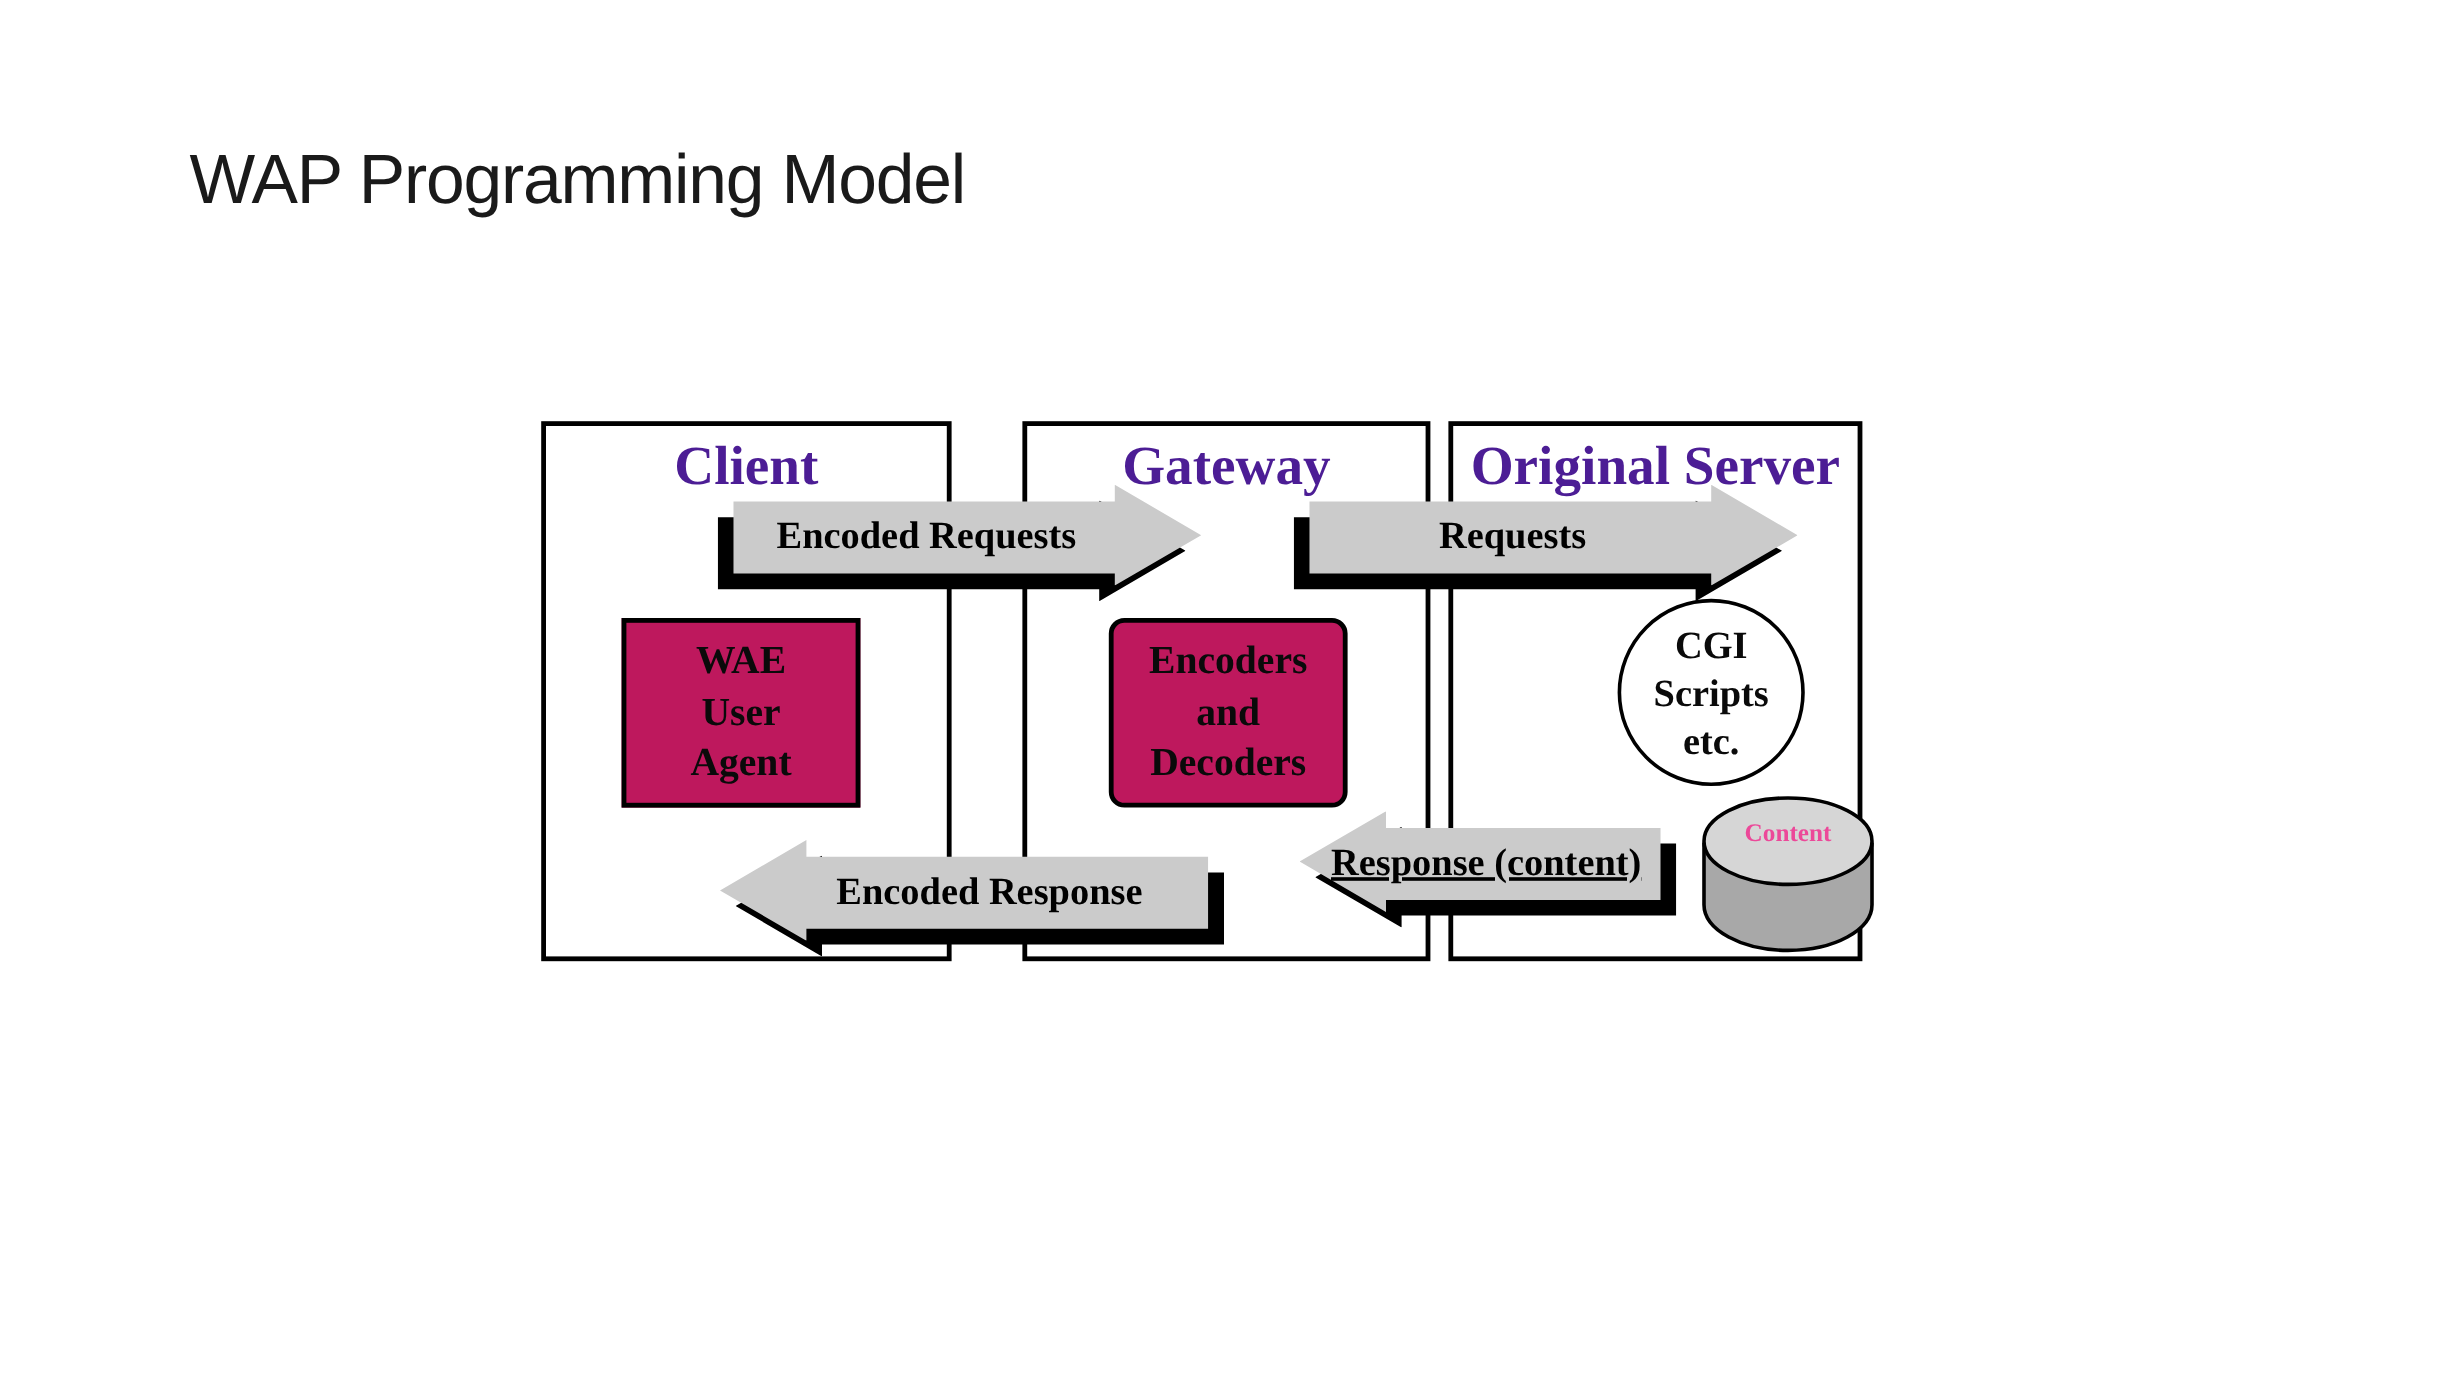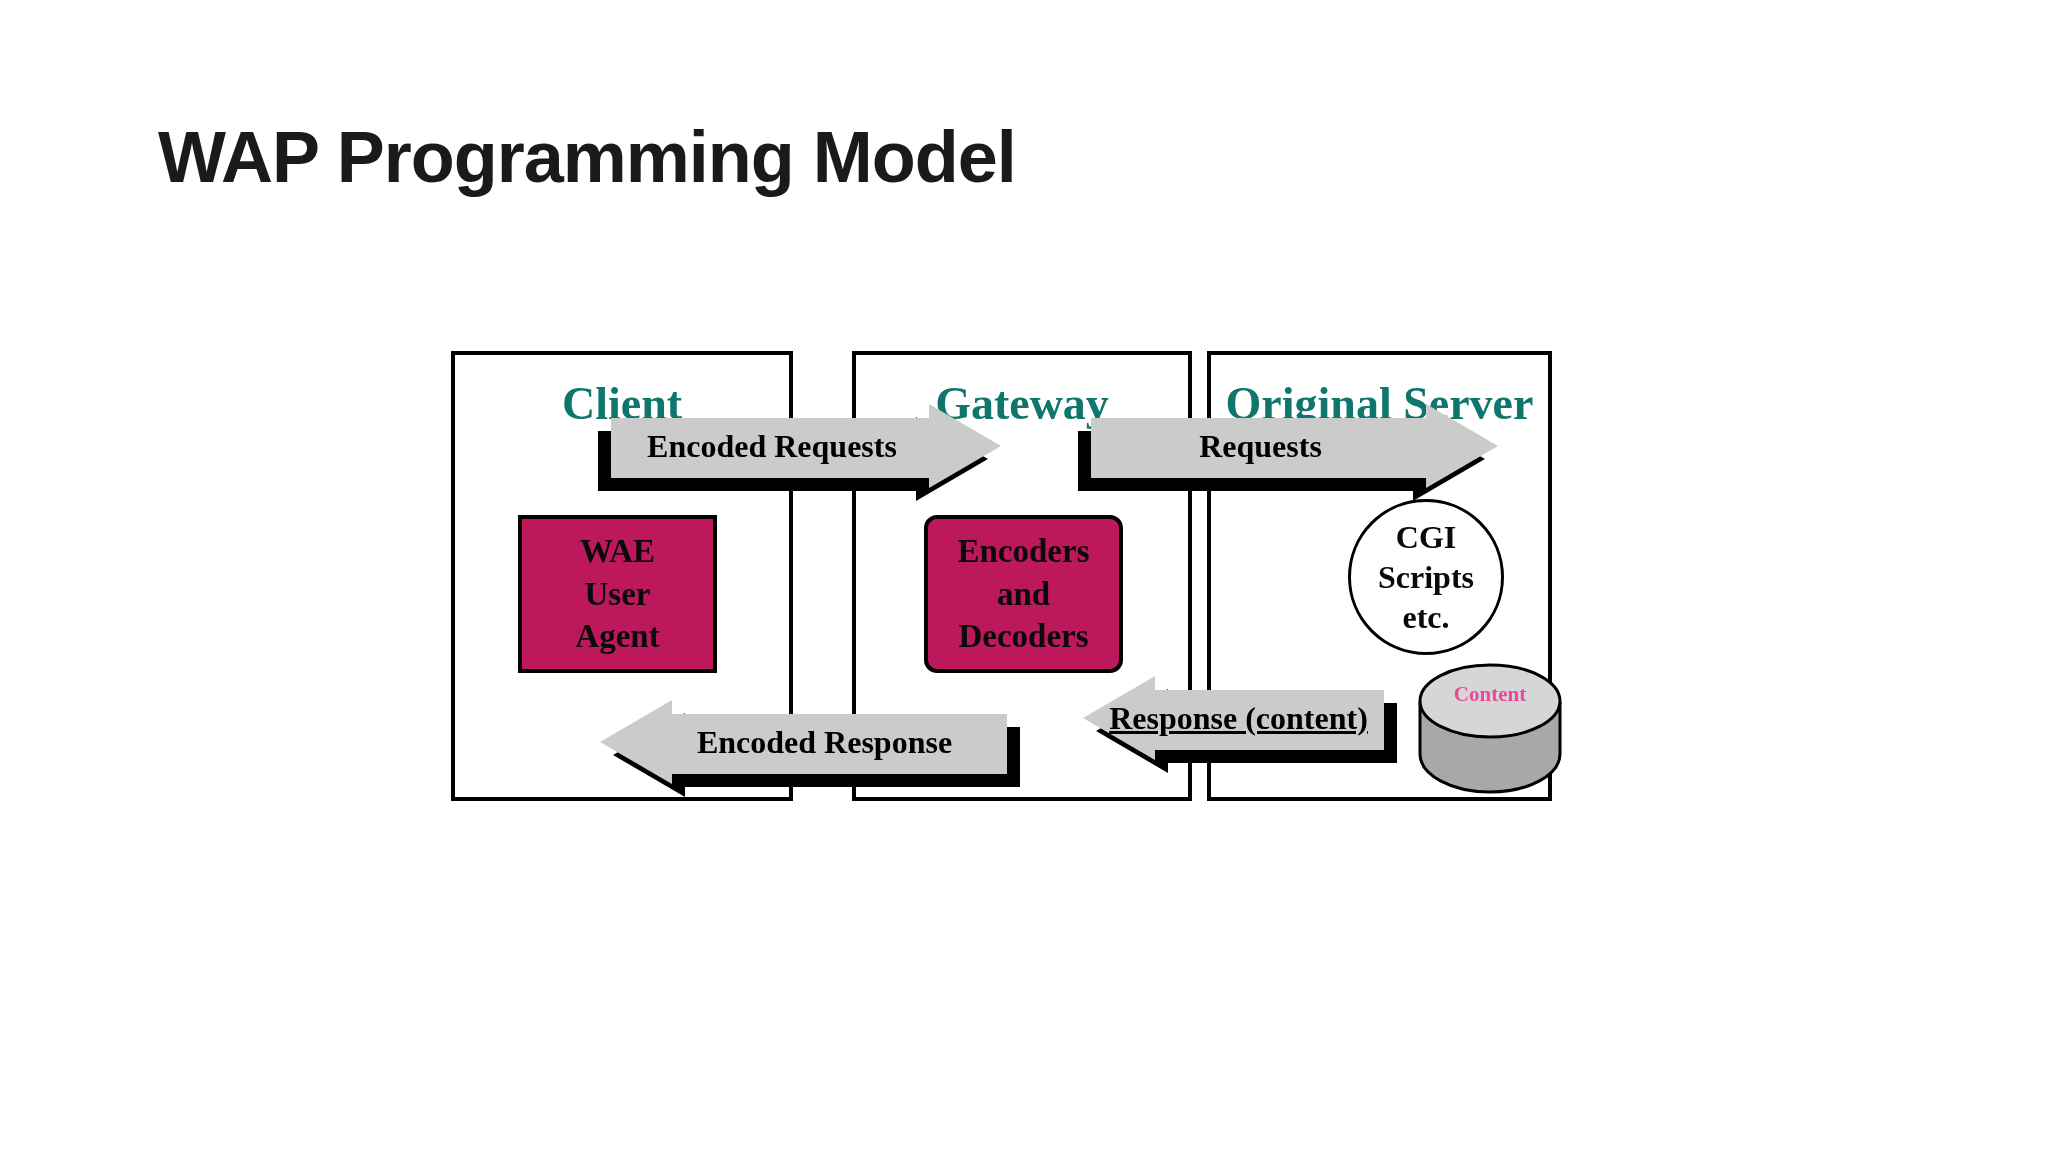--- a/index.html
+++ b/index.html
@@ -6,34 +6,34 @@
   body{
     width:2048px;height:1152px;position:relative;overflow:hidden;
     background:#ffffff;
     font-family:"Liberation Sans", sans-serif;
   }
   .abs{position:absolute;}
 
   
   .slide-title{
     left:158px;top:116px;
-    font-size:72px;font-weight:700;letter-spacing:-1px;
+    font-size:58px;font-weight:400;letter-spacing:-1px;
     color:#1a1a1a;white-space:nowrap;
   }
 
   
   .outer-box{
     top:351px;height:450px;
     border:4px solid #000;background:#ffffff;
     box-sizing:border-box;
   }
   .outer-box .box-title{
-    width:100%;text-align:center;margin-top:22px;
+    width:100%;text-align:center;margin-top:6px;
     font-family:"Liberation Serif", serif;font-weight:bold;
-    font-size:46px;color:#0f766e;white-space:nowrap;
+    font-size:46px;color:#4c1d95;white-space:nowrap;
   }
   #client-box{left:451px;width:342px;}
   #gateway-box{left:852px;width:340px;}
   #server-box{left:1207px;width:345px;}
 
   
   .inner-box{
     top:515px;width:199px;height:158px;
     border:4px solid #000;background:#be185d;box-sizing:border-box;
     display:flex;flex-direction:column;align-items:center;justify-content:center;

